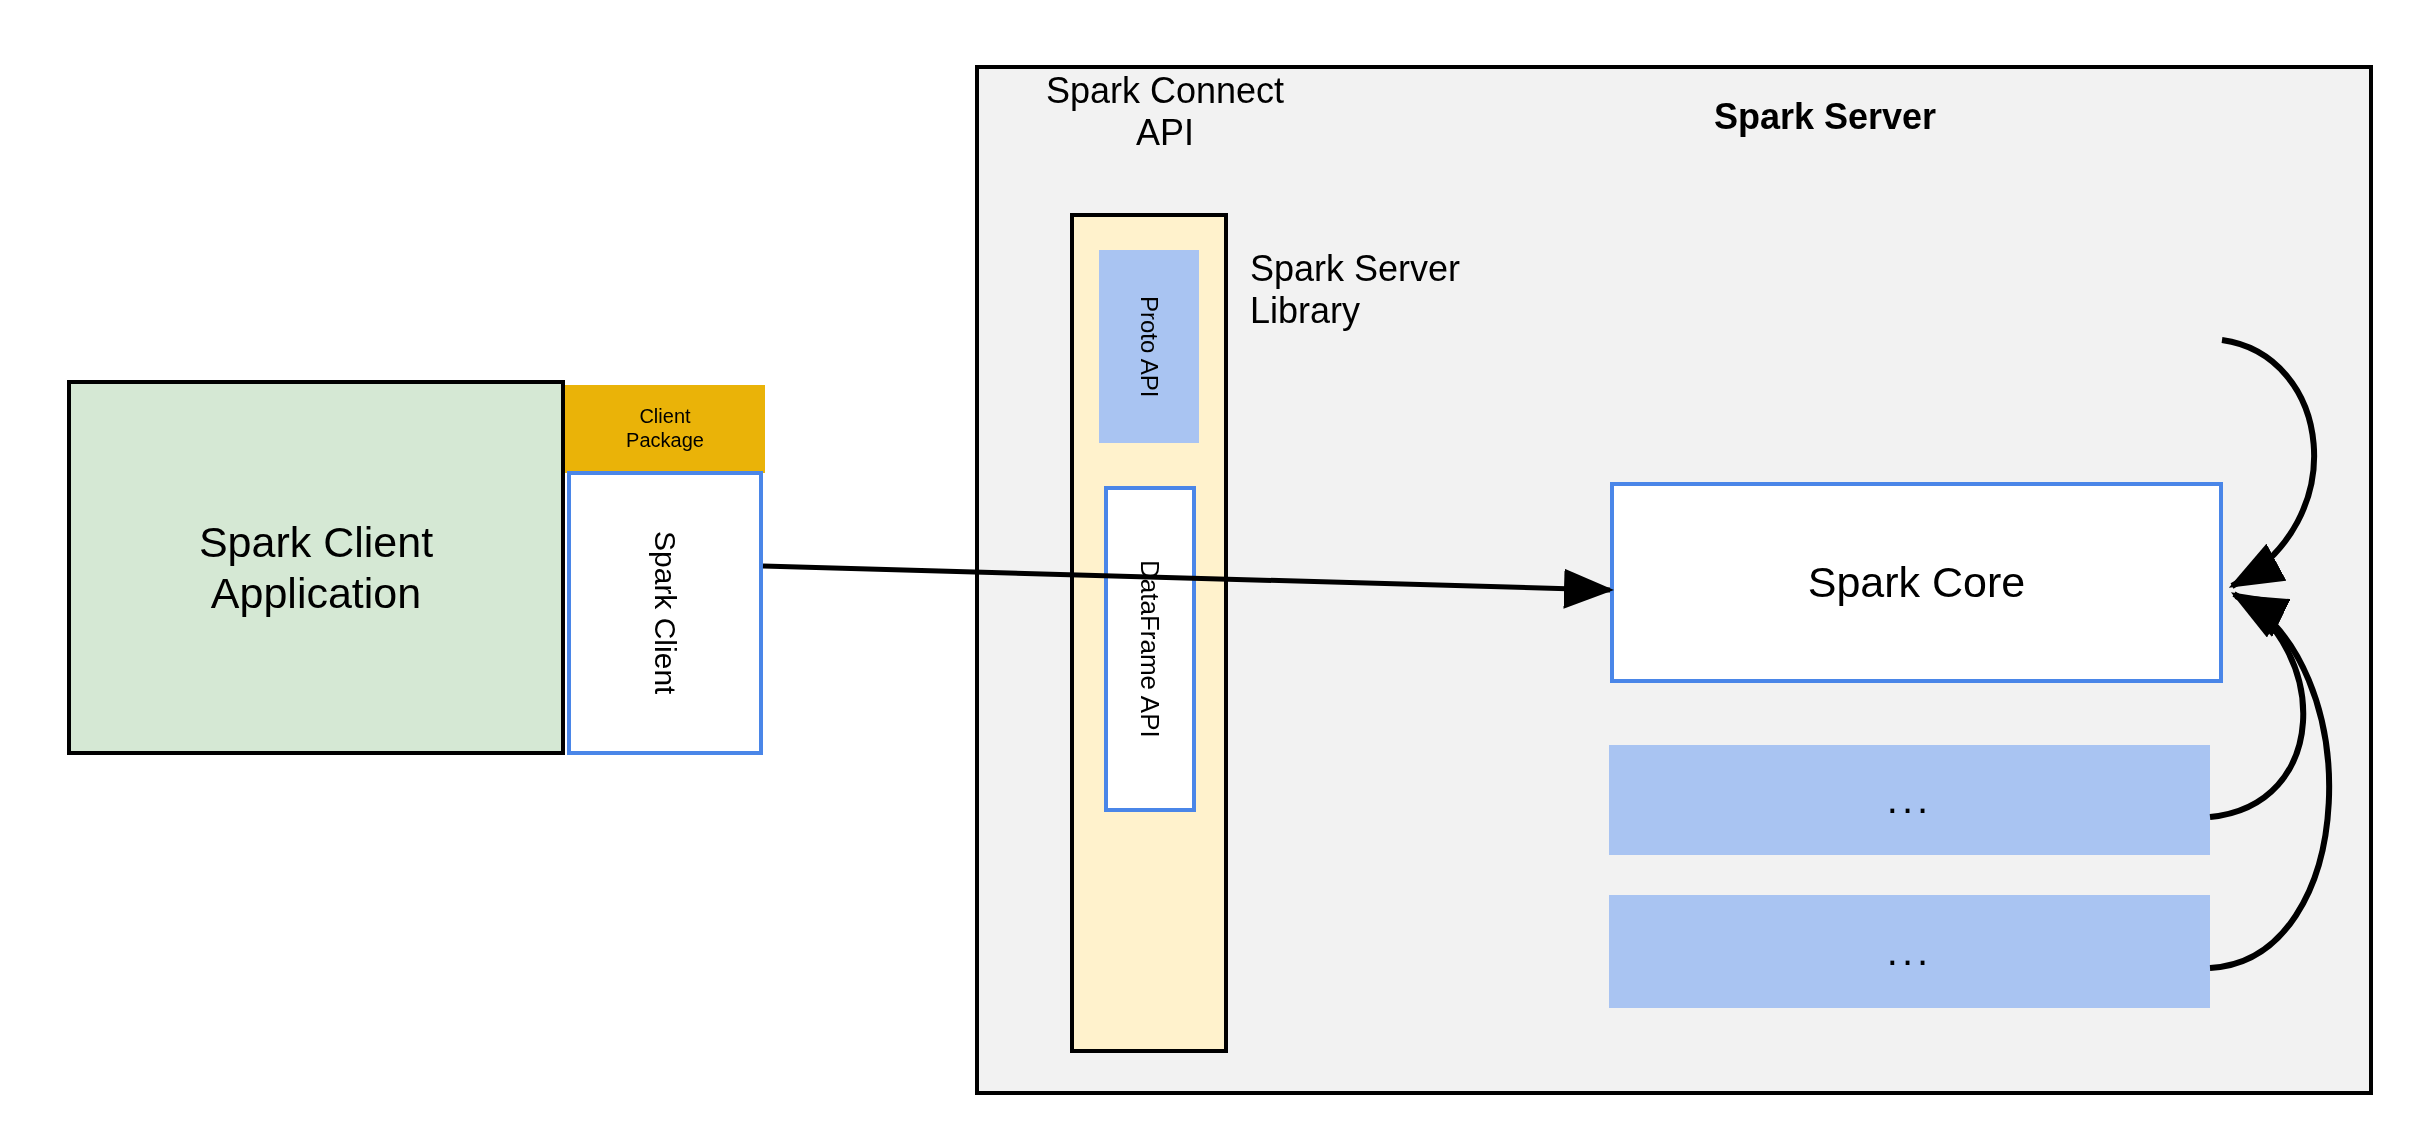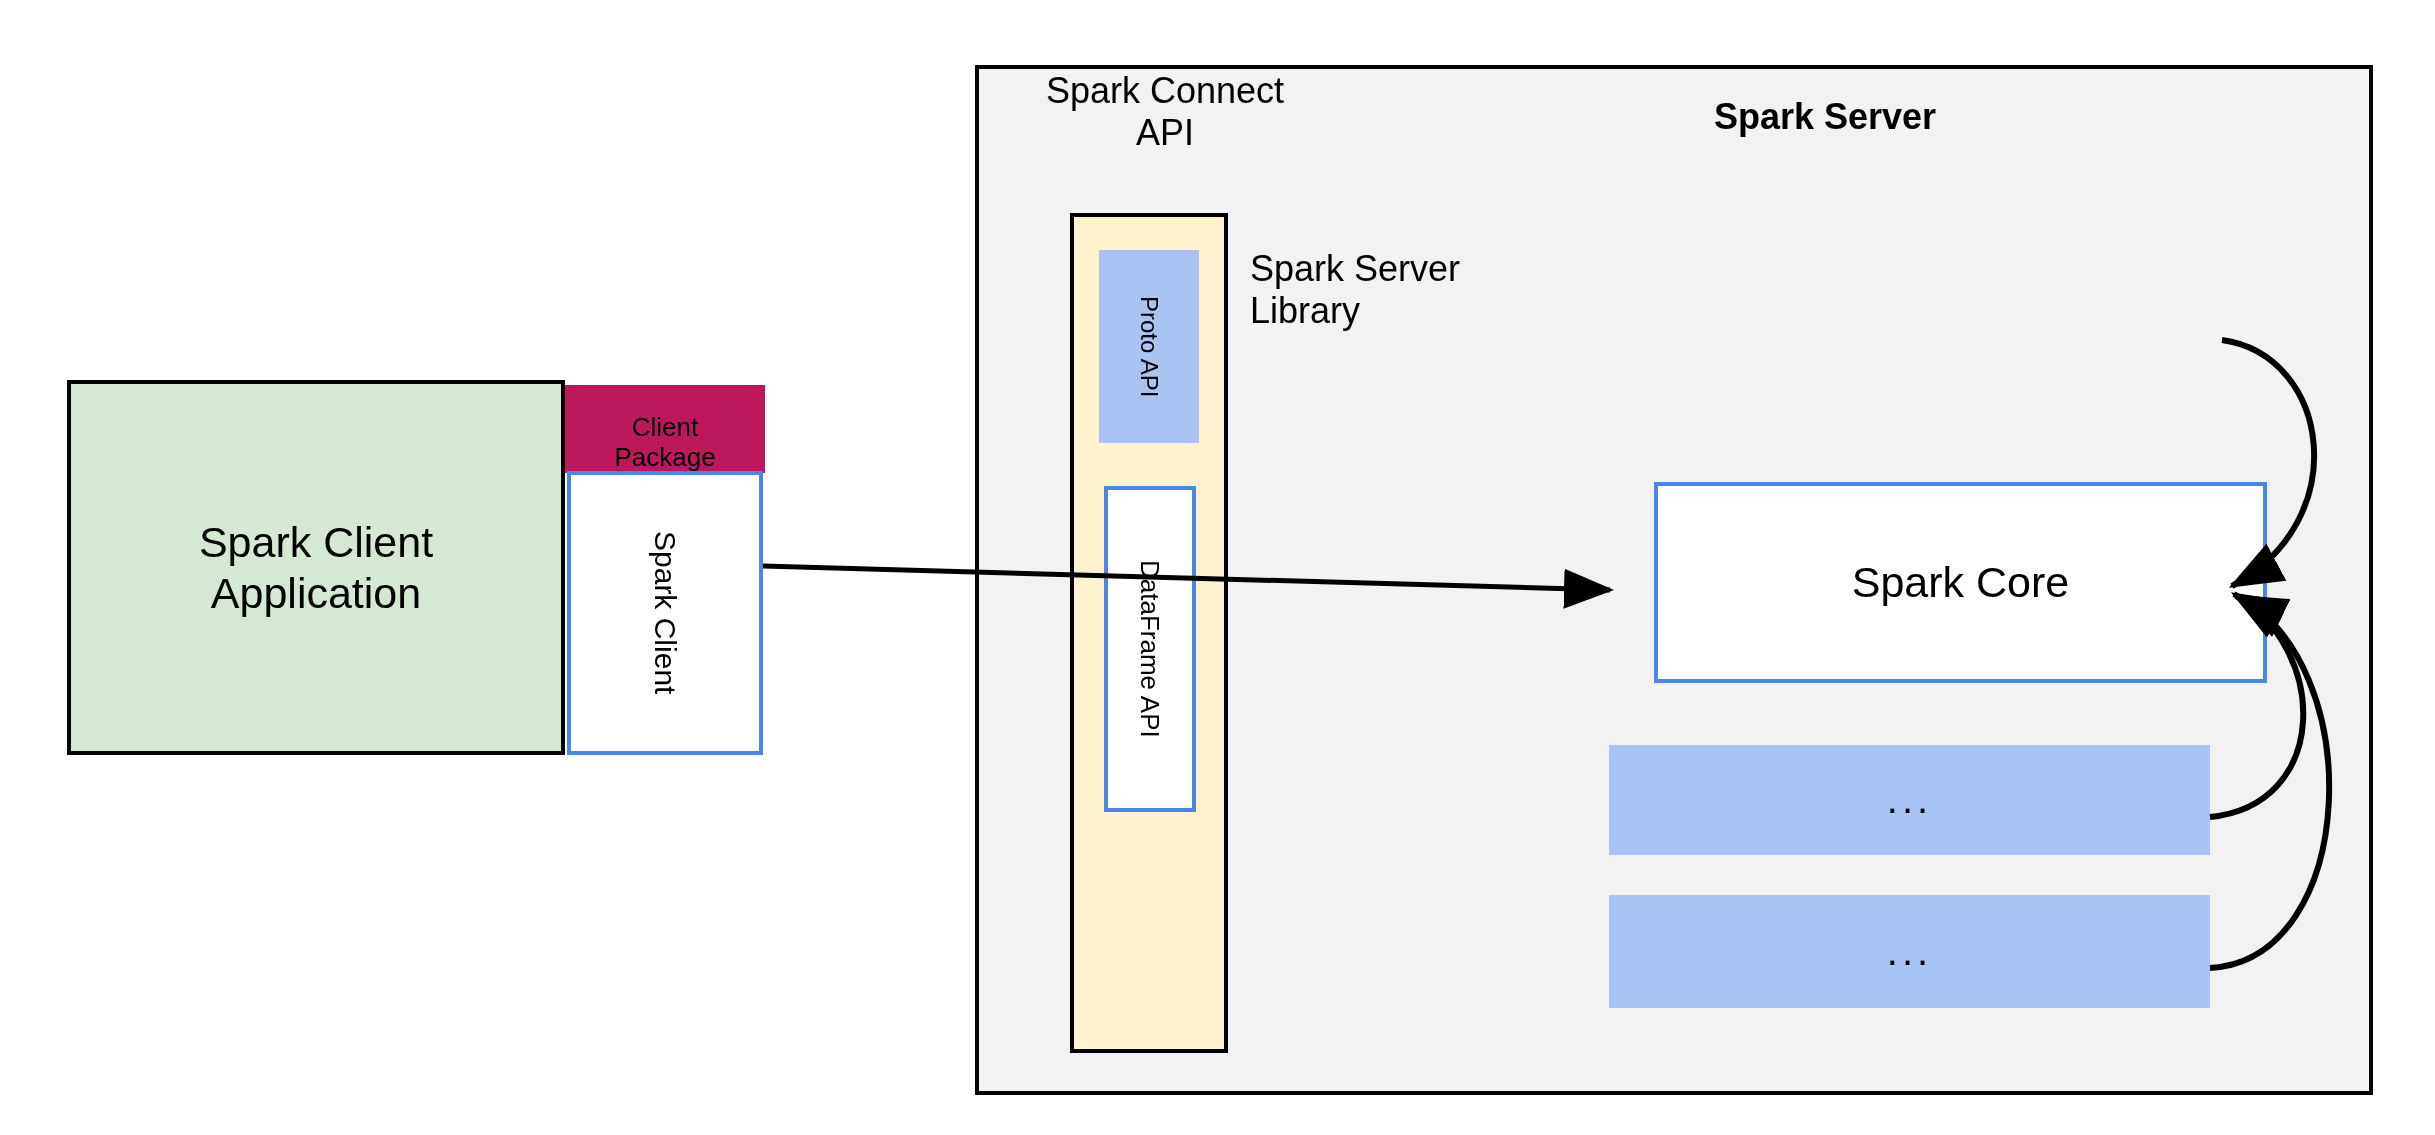--- a/index.html
+++ b/index.html
@@ -46,25 +46,24 @@
   }
   #client-app-box .label {
     white-space: pre-line;
   }
 
   #client-package-box {
     left: 565px;
     top: 385px;
     width: 200px;
     height: 88px;
-    background: #be185d;
-    border: none;
-    font-size: 26px;
-    z-index: 3;
-    align-items: flex-end;
+    background: #eab308;
+    border: none;
+    font-size: 20px;
+    z-index: 3;
   }
   #client-package-box .label {
     white-space: pre-line;
   }
 
   #spark-client-box {
     left: 567px;
     top: 471px;
     width: 196px;
     height: 284px;
@@ -176,21 +175,20 @@
 
   #spark-core-box {
     left: 1610px;
     top: 482px;
     width: 613px;
     height: 201px;
     background: #ffffff;
     border: 4px solid #4A86E8;
     font-size: 43px;
     z-index: 3;
-    margin-left: 44px;
   }
 
   #ellipsis-box-1 {
     left: 1609px;
     top: 745px;
     width: 601px;
     height: 110px;
     background: #A9C4F2;
     border: none;
     font-size: 40px;

